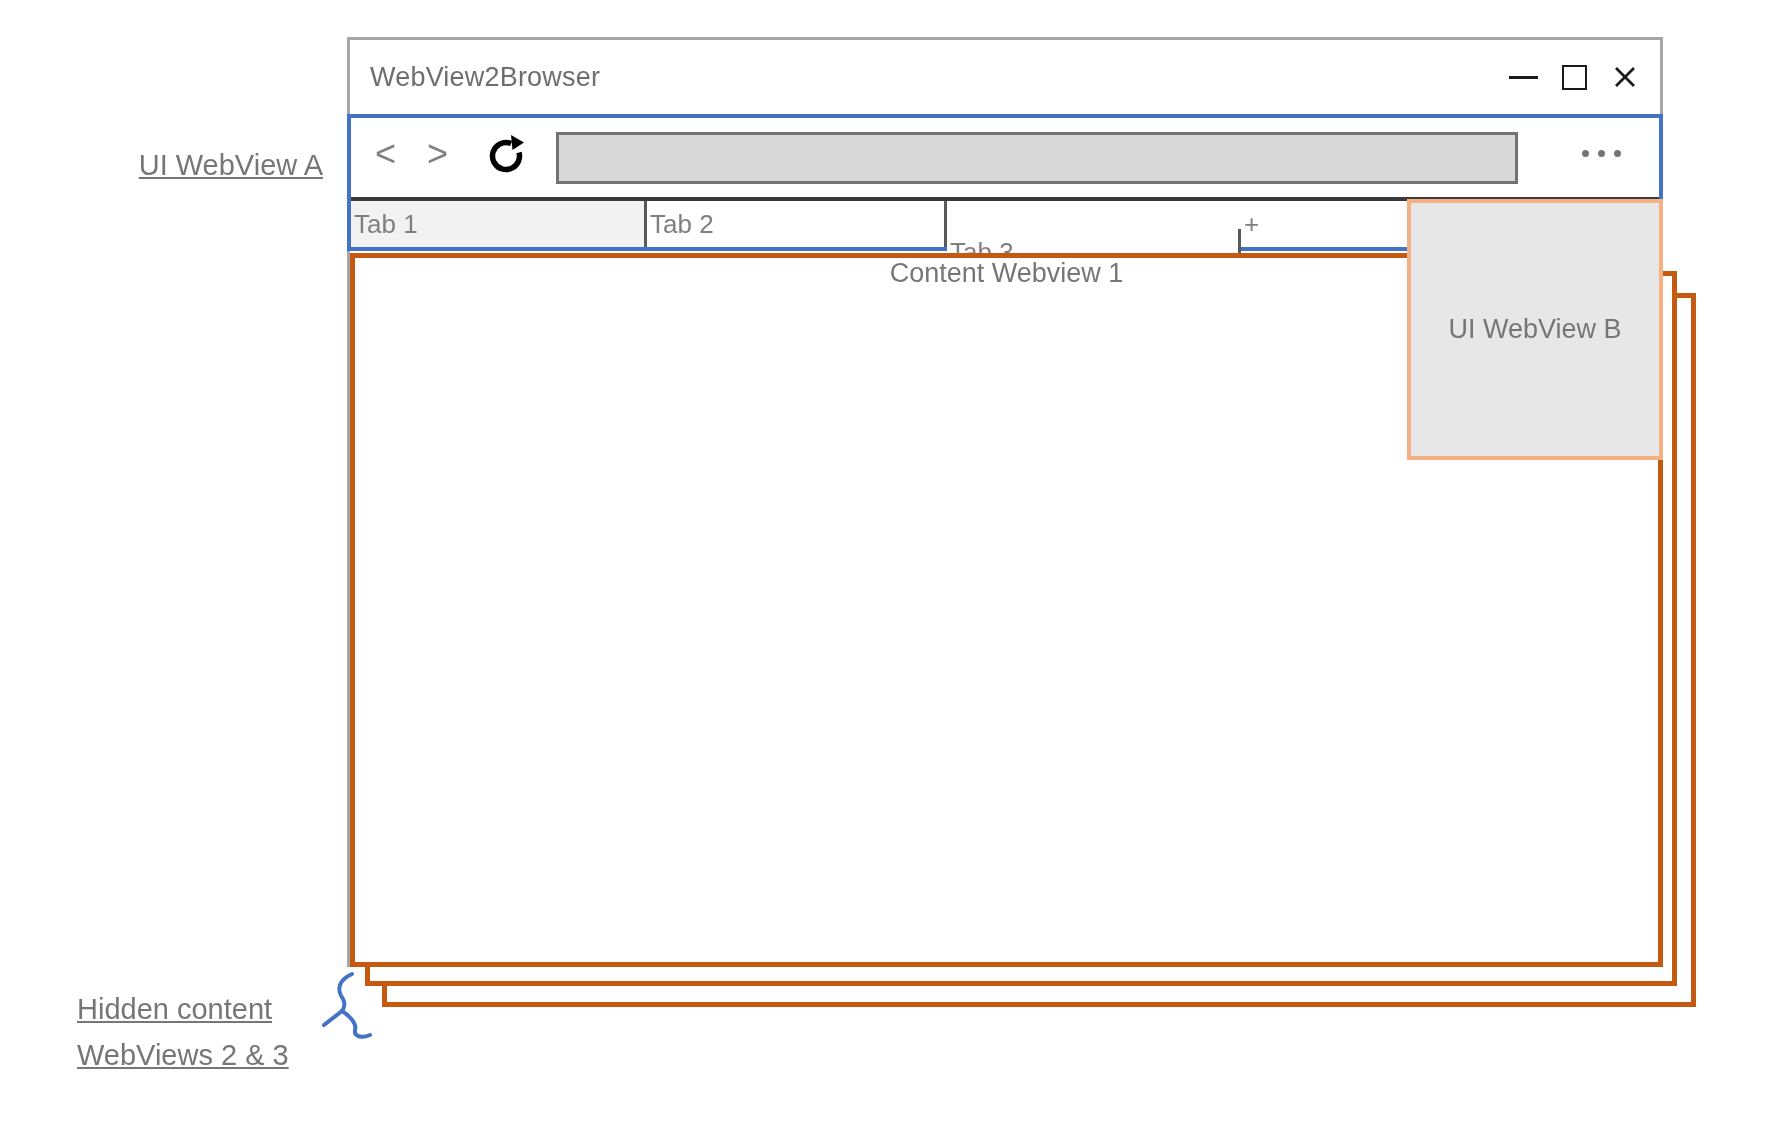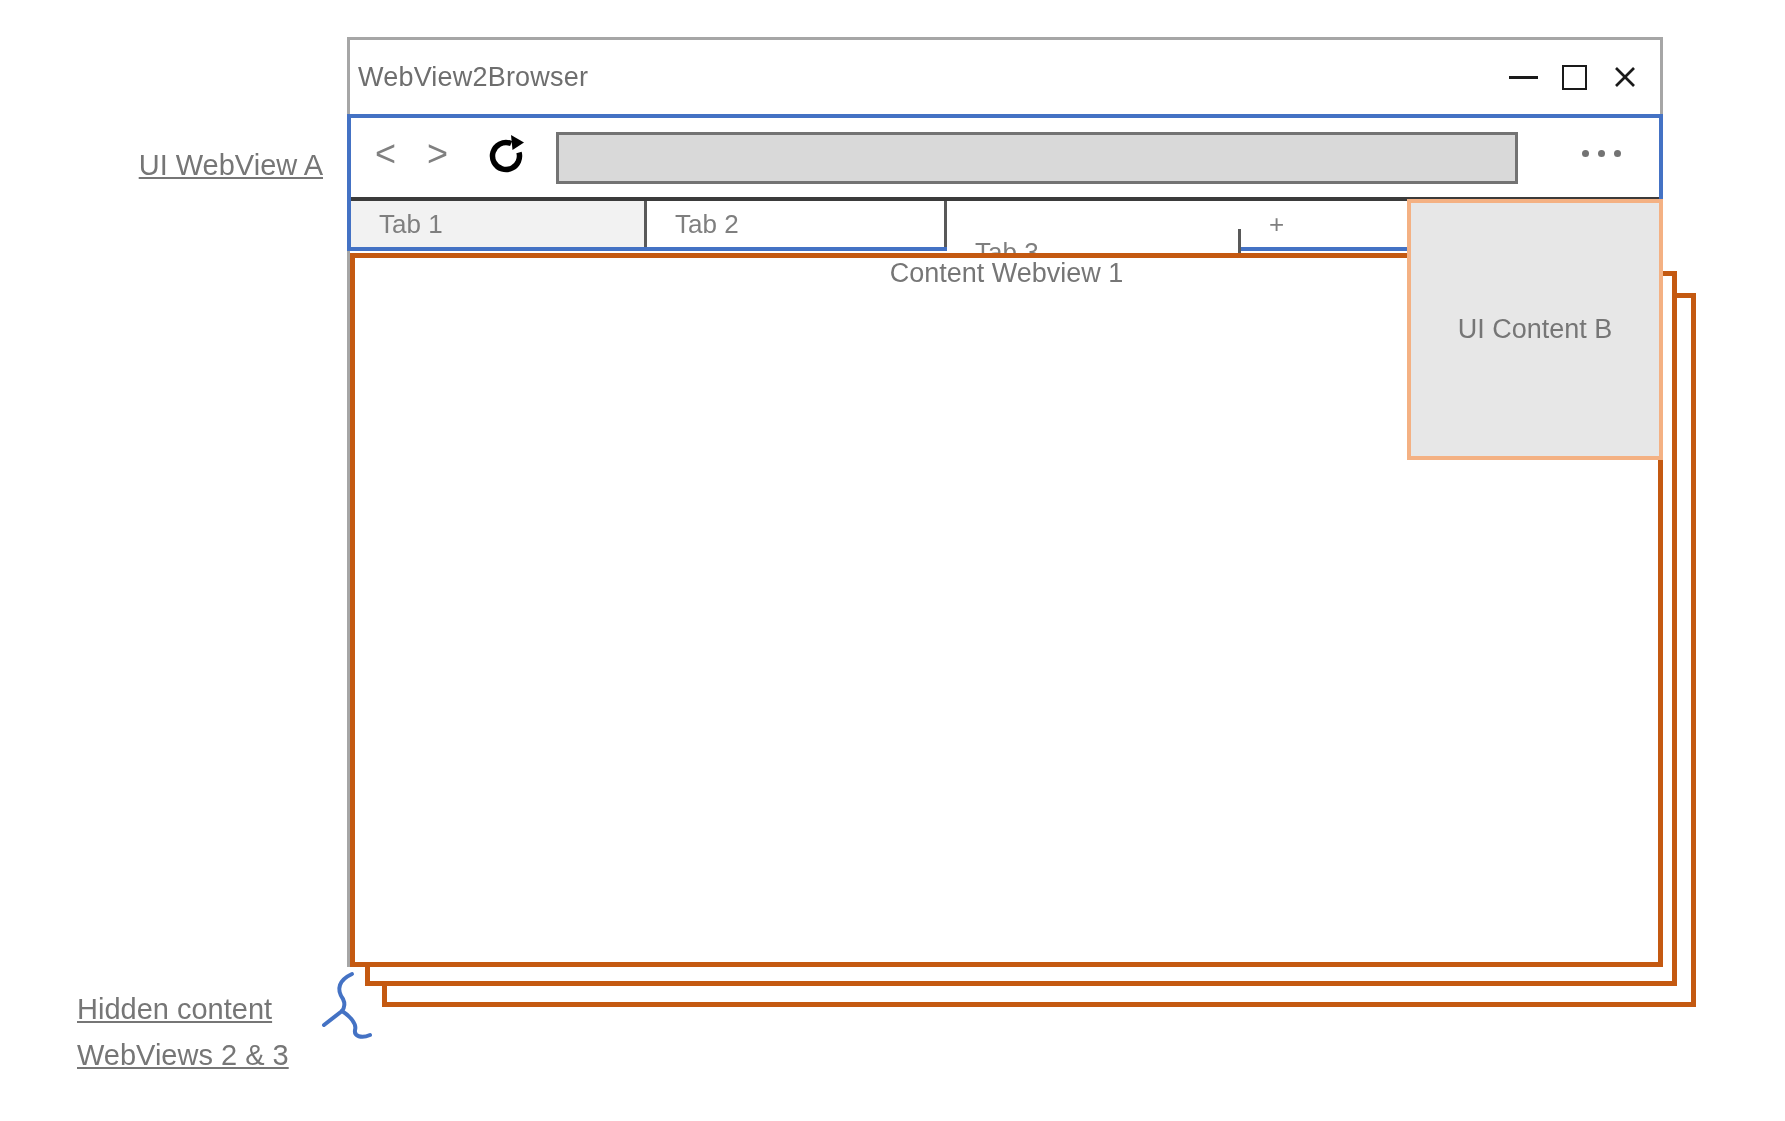--- a/index.html
+++ b/index.html
@@ -26,42 +26,42 @@
   
   .content-webview{position:absolute;background:#ffffff;border:5px solid var(--accent-orange);}
   #cw3{left:382px;top:293px;width:1314px;height:714px;z-index:1;}
   #cw2{left:365px;top:271px;width:1312px;height:715px;z-index:2;}
 
   
   #browser-window{position:absolute;left:347px;top:37px;width:1316px;height:930px;
     background:#ffffff;border:3px solid var(--window-border-gray);z-index:3;}
   #title-bar{position:relative;width:100%;height:74px;background:#ffffff;
     display:flex;align-items:center;}
-  #window-title{padding-left:8px;font-size:27px;color:#6E6E6E;letter-spacing:0.2px;}
+  #window-title{padding-left:20px;font-size:27px;color:#6E6E6E;letter-spacing:0.2px;}
   #window-controls{position:absolute;right:20px;top:0;height:100%;
     display:flex;align-items:center;gap:21px;}
   .win-btn{display:flex;align-items:center;justify-content:center;width:30px;height:30px;}
   #min-glyph{width:29px;height:0;border-top:3px solid var(--icon-black);}
   #max-glyph{width:25px;height:25px;border:2.5px solid var(--icon-black);background:transparent;}
 
   
   #ui-webview-a{position:absolute;left:347px;top:114px;width:1316px;height:137px;
     background:#ffffff;border:4px solid var(--accent-blue);z-index:4;}
   #nav-row{position:relative;width:100%;height:79px;display:flex;align-items:center;}
   .nav-glyph{font-size:36px;color:var(--nav-icon-gray);line-height:1;}
   #back-button{position:absolute;left:24px;top:18px;}
   #forward-button{position:absolute;left:76px;top:18px;}
   #reload-button{position:absolute;left:134px;top:16px;width:42px;height:42px;}
   #address-bar{position:absolute;left:205px;top:14px;width:962px;height:52px;
     background:var(--addressbar-fill);border:3px solid var(--addressbar-border);}
   #more-menu{position:absolute;right:38px;top:32px;display:flex;gap:9px;}
   #more-menu .dot{width:7px;height:7px;border-radius:50%;background:var(--addressbar-border);}
   #tab-row{position:relative;width:100%;height:50px;border-top:4px solid var(--tab-border-dark);
     display:flex;background:#ffffff;}
-  .tab{height:100%;display:flex;align-items:center;padding-left:28px;
+  .tab{height:100%;display:flex;align-items:center;padding-left:3px;
     font-size:26px;color:var(--tab-text-gray);background:#ffffff;}
   .tab.selected{background:var(--tab-selected-fill);}
   .tab.divider{border-right:3px solid var(--tab-divider);}
   #tab-1{width:296px;}
   #tab-2{width:300px;}
   #tab-3{width:294px;margin-top:28px;}
   #new-tab{flex:1;}
 
   
   #cw1{left:350px;top:253px;width:1313px;height:714px;z-index:5;
@@ -145,21 +145,21 @@
         <span>+</span>
       </div>
     </div>
   </div>
 
   <div id="cw1" class="content-webview">
     <span id="cw1-label">Content Webview 1</span>
   </div>
 
   <div id="ui-webview-b">
-    <span id="ui-webview-b-label">UI Content B</span>
+    <span id="ui-webview-b-label">UI WebView B</span>
   </div>
 
   <div id="label-ui-a" class="annotation">UI WebView A</div>
 
   <div id="label-hidden" class="annotation">
     <div>Hidden content</div>
     <div>WebViews 2 &amp; 3</div>
   </div>
 
   <svg id="brace" width="78" height="84" viewBox="0 0 78 84">

